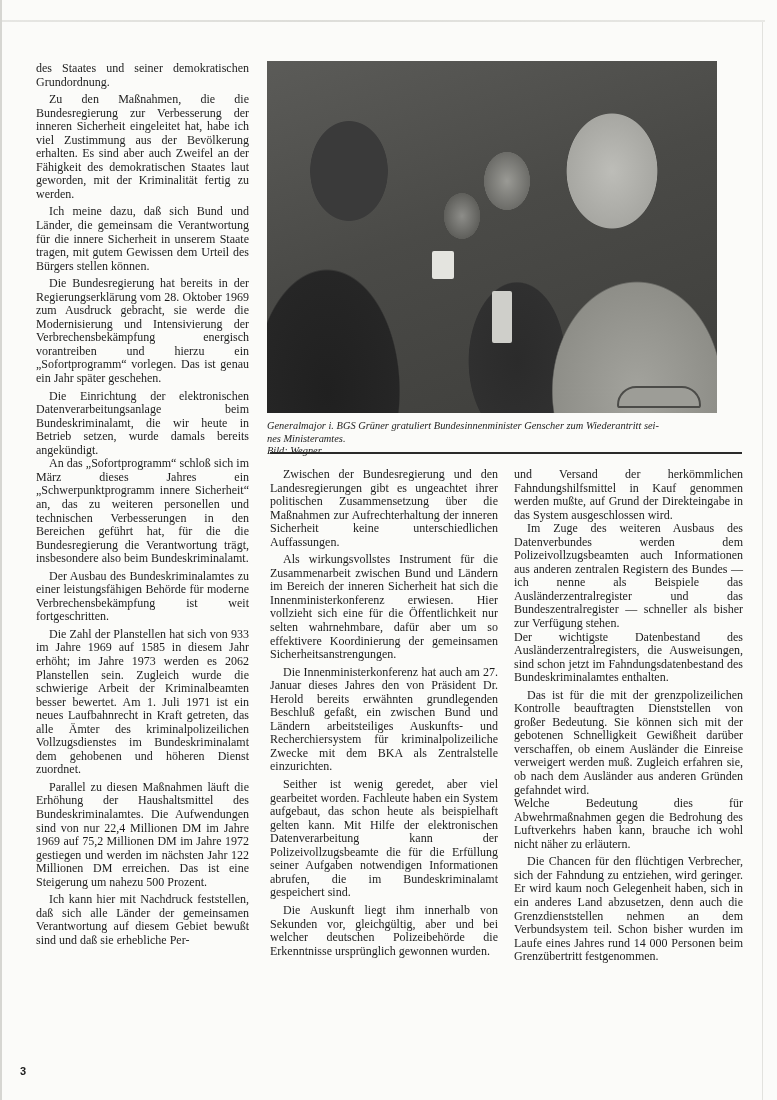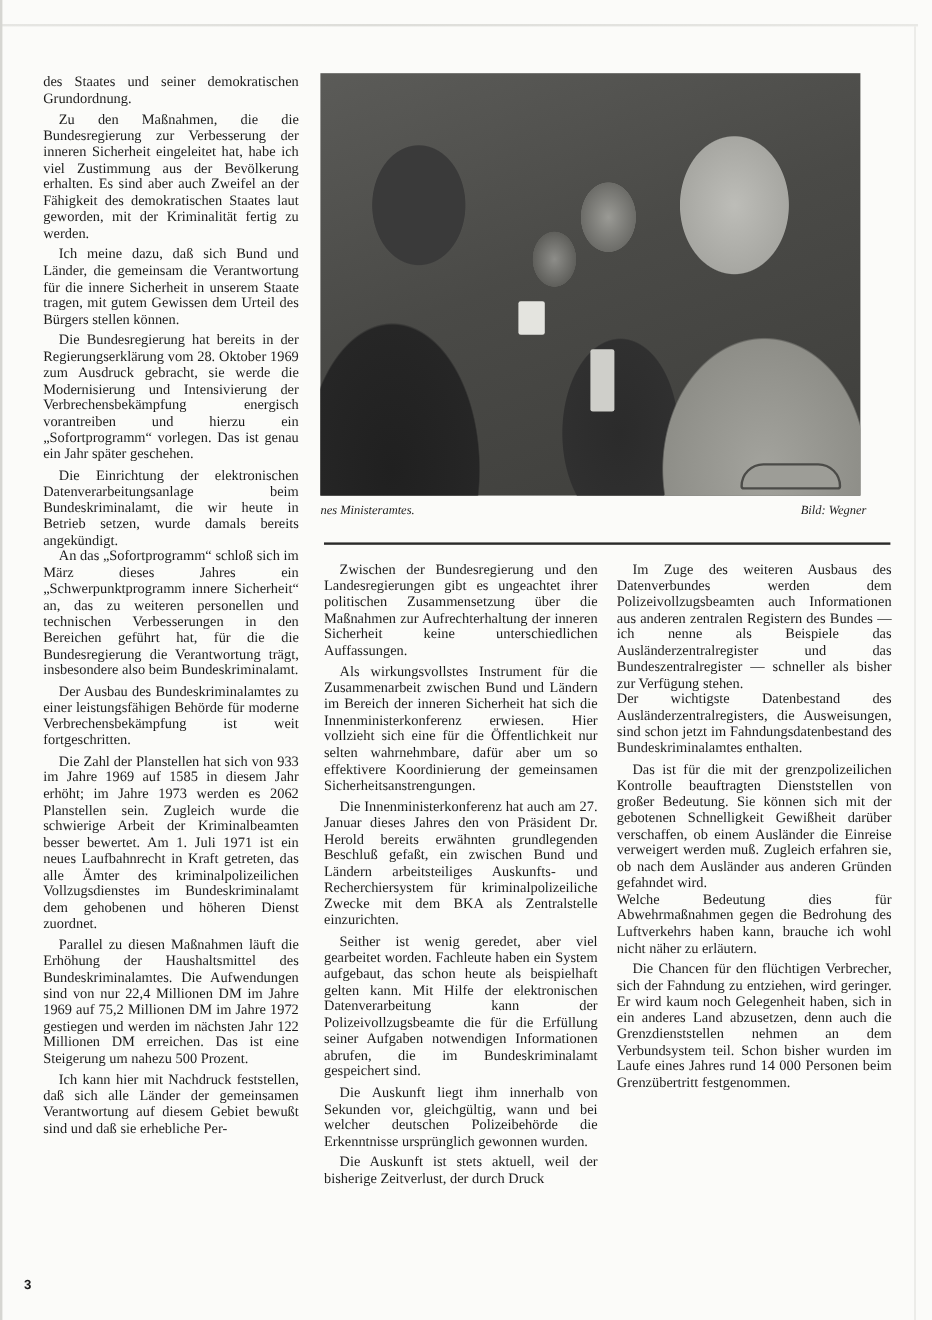--- a/index.html
+++ b/index.html
@@ -51,21 +51,21 @@
   }
   .photo .badge {
     position: absolute; left: 350px; top: 325px; width: 80px; height: 18px;
     border: 2px solid #4b4b48; border-radius: 40px 40px 6px 6px;
     background: #9d9d97;
   }
   .caption {
     position: absolute; left: 267px; top: 420px; width: 455px;
     font-style: italic; font-size: 10.4px; line-height: 12.5px;
   }
-  .caption .line2 { display: flex; justify-content: space-between; }
+  .caption .line2 { display: flex; justify-content: space-between; flex-direction: column; }
   .rule {
     position: absolute; left: 270px; top: 452px; width: 472px; height: 2px;
     background: #2a2a2a;
   }
   .page-number {
     position: absolute; left: 20px; top: 1065px;
     font-family: "Liberation Sans", sans-serif; font-size: 11px; font-weight: bold;
   }
 </style>
 </head>
@@ -88,38 +88,39 @@
   <p>Ich kann hier mit Nachdruck feststellen, daß sich alle Länder der gemeinsamen Verantwortung auf diesem Gebiet bewußt sind und daß sie erhebliche Per-</p>
 </div>
 
 <div class="photo">
   <div class="glass" style="left:165px;top:190px;width:22px;height:28px;"></div>
   <div class="glass" style="left:225px;top:230px;width:20px;height:52px;background:#cfcfca;"></div>
   <div class="badge"></div>
 </div>
 
 <div class="caption">
+  <div>Generalmajor i. BGS Grüner gratuliert Bundesinnenminister Genscher zum Wiederantritt sei-</div>
   <div class="line2">
     <span>nes Ministeramtes.</span>
     <span>Bild: Wegner</span>
   </div>
 </div>
 
 <div class="rule"></div>
 
 <div class="col" id="col-mid">
   <p>Zwischen der Bundesregierung und den Landesregierungen gibt es ungeachtet ihrer politischen Zusammensetzung über die Maßnahmen zur Aufrechterhaltung der inneren Sicherheit keine unterschiedlichen Auffassungen.</p>
   <p>Als wirkungsvollstes Instrument für die Zusammenarbeit zwischen Bund und Ländern im Bereich der inneren Sicherheit hat sich die Innenministerkonferenz erwiesen. Hier vollzieht sich eine für die Öffentlichkeit nur selten wahrnehmbare, dafür aber um so effektivere Koordinierung der gemeinsamen Sicherheitsanstrengungen.</p>
   <p>Die Innenministerkonferenz hat auch am 27. Januar dieses Jahres den von Präsident Dr. Herold bereits erwähnten grundlegenden Beschluß gefaßt, ein zwischen Bund und Ländern arbeitsteiliges Auskunfts- und Recherchiersystem für kriminalpolizeiliche Zwecke mit dem BKA als Zentralstelle einzurichten.</p>
   <p>Seither ist wenig geredet, aber viel gearbeitet worden. Fachleute haben ein System aufgebaut, das schon heute als beispielhaft gelten kann. Mit Hilfe der elektronischen Datenverarbeitung kann der Polizeivollzugsbeamte die für die Erfüllung seiner Aufgaben notwendigen Informationen abrufen, die im Bundeskriminalamt gespeichert sind.</p>
-  <p>Die Auskunft liegt ihm innerhalb von Sekunden vor, gleichgültig, wann und bei welcher deutschen Polizeibehörde die Erkenntnisse ursprünglich gewonnen wurden.</p>
-  <p>Die Auskunft ist stets aktuell, weil der bisherige Zeitverlust, der durch Druck</p>
+  <p>Die Auskunft liegt ihm innerhalb von Sekunden vor, gleichgültig, aber und bei welcher deutschen Polizeibehörde die Erkenntnisse ursprünglich gewonnen wurden.</p>
 </div>
 
 <div class="col" id="col-right">
+  <p class="noindent tight">und Versand der herkömmlichen Fahndungshilfsmittel in Kauf genommen werden mußte, auf Grund der Direkteingabe in das System ausgeschlossen wird.</p>
   <p class="tight">Im Zuge des weiteren Ausbaus des Datenverbundes werden dem Polizeivollzugsbeamten auch Informationen aus anderen zentralen Registern des Bundes — ich nenne als Beispiele das Ausländerzentralregister und das Bundeszentralregister — schneller als bisher zur Verfügung stehen.</p>
   <p class="noindent">Der wichtigste Datenbestand des Ausländerzentralregisters, die Ausweisungen, sind schon jetzt im Fahndungsdatenbestand des Bundeskriminalamtes enthalten.</p>
   <p class="tight">Das ist für die mit der grenzpolizeilichen Kontrolle beauftragten Dienststellen von großer Bedeutung. Sie können sich mit der gebotenen Schnelligkeit Gewißheit darüber verschaffen, ob einem Ausländer die Einreise verweigert werden muß. Zugleich erfahren sie, ob nach dem Ausländer aus anderen Gründen gefahndet wird.</p>
   <p class="noindent">Welche Bedeutung dies für Abwehrmaßnahmen gegen die Bedrohung des Luftverkehrs haben kann, brauche ich wohl nicht näher zu erläutern.</p>
   <p>Die Chancen für den flüchtigen Verbrecher, sich der Fahndung zu entziehen, wird geringer. Er wird kaum noch Gelegenheit haben, sich in ein anderes Land abzusetzen, denn auch die Grenzdienststellen nehmen an dem Verbundsystem teil. Schon bisher wurden im Laufe eines Jahres rund 14 000 Personen beim Grenzübertritt festgenommen.</p>
 </div>
 
 <div class="page-number">3</div>
 
 </body></html>

